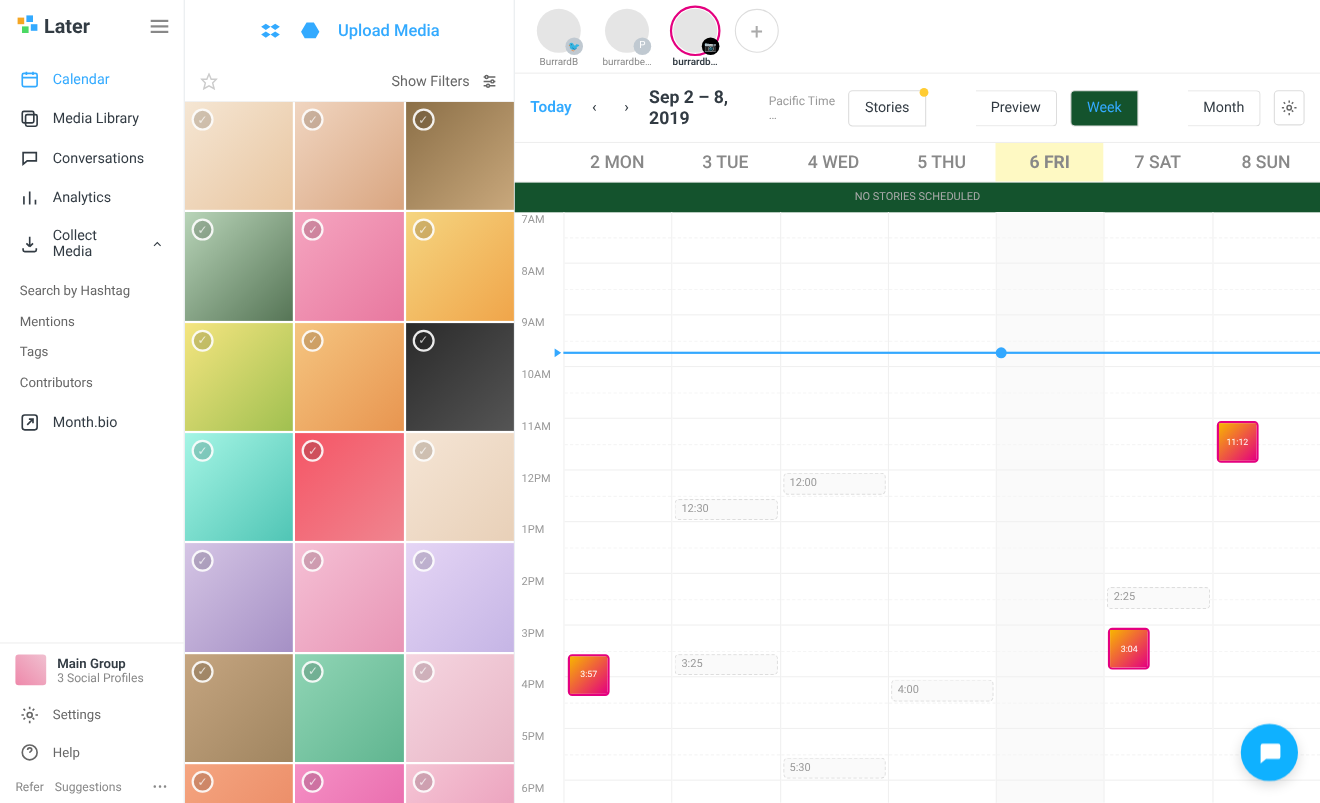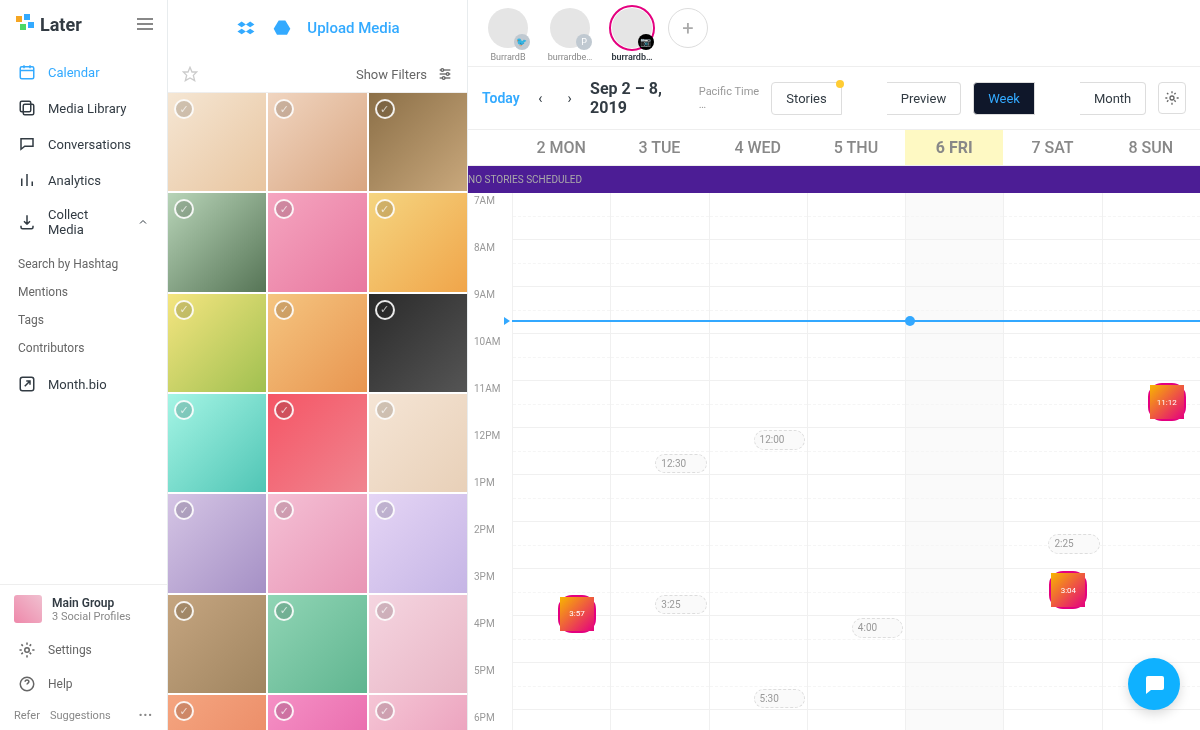--- a/index.html
+++ b/index.html
@@ -57,43 +57,43 @@
 .toolbar { display: flex; align-items: center; padding: 12px 14px; gap: 12px; }
 .today-btn { color: #33aaff; font-weight: 600; font-size: 14px; cursor: pointer; }
 .nav-arrow { width: 20px; height: 20px; display: flex; align-items: center; justify-content: center; cursor: pointer; color: #323b43; font-size: 14px; }
 .date-range { font-weight: 700; font-size: 16px; }
 .tz { margin-left: auto; font-size: 11px; color: #999; }
 .seg-group { display: flex; gap: 45px; }
 .seg-btn { padding: 8px 14px; border: 1px solid #ddd; background: #fff; font-size: 13px; cursor: pointer; position: relative; }
 .seg-btn + .seg-btn { border-left: none; }
 .seg-btn:first-child { border-radius: 4px 0 0 4px; }
 .seg-btn:last-child { border-radius: 0 4px 4px 0; }
-.seg-btn.active { color: #33aaff; background: #0f172a; }
+.seg-btn.active { color: #33aaff; background: #14532d; }
 .dot-notif { position: absolute; top: -3px; right: -3px; width: 8px; height: 8px; border-radius: 50%; background: #fc3; }
 .gear-btn { width: 32px; height: 32px; border: 1px solid #ddd; border-radius: 4px; display: flex; align-items: center; justify-content: center; color: #666; cursor: pointer; }
 
 .day-headers { display: flex; border-bottom: 1px solid #eee; border-top: 1px solid #eee; }
 .time-gutter-head { width: 44px; flex-shrink: 0; }
 .day-head { flex: 1; text-align: center; padding: 8px 0; font-size: 16px; color: #888; font-weight: 500; }
 .day-head.today { background: #fef9c3; font-weight: bold; }
-.no-stories { font-size: 10px; color: #aaa; padding: 8px 0; background: #4c1d95; }
+.no-stories { text-align: center; font-size: 10px; color: #aaa; padding: 8px 0; background: #14532d; }
 
 .calendar-body { flex: 1; display: flex; overflow-y: auto; position: relative; }
 .time-gutter { width: 44px; flex-shrink: 0; }
 .hour-label { height: 47px; font-size: 10px; color: #999; padding-left: 6px; padding-top: 2px; box-sizing: border-box; }
 .days-grid { flex: 1; display: flex; position: relative; }
 .day-col { flex: 1; border-left: 1px solid #f0f0f0; position: relative; }
 .day-col.today-col { background: #fafafa; }
 .hour-cell { height: 47px; border-bottom: 1px solid #f0f0f0; position: relative; }
 .hour-cell::after { content: ""; position: absolute; top: 50%; left: 0; right: 0; border-top: 1px dashed #f5f5f5; }
 .now-line { position: absolute; left: 0; right: 0; height: 2px; background: #33a8ff; z-index: 5; }
 .now-line::before { content:""; position:absolute; left:-8px; top:-3px; width:0; height:0; border-left:6px solid #33a8ff; border-top:4px solid transparent; border-bottom:4px solid transparent; }
 .now-pulse { position:absolute; width:10px; height:10px; border-radius:50%; background:#33a8ff; top:-4px; z-index:6; }
 
-.event { position: absolute; left: 2px; right: 2px; background: #fafafa; border: 1px dashed #ddd; border-radius: 14px; padding: 3px 5px; font-size: 10px; color: #999; margin-left: 42px; }
+.event { position: absolute; left: 2px; right: 2px; background: #fafafa; border: 1px dashed #ddd; border-radius: 4px; padding: 3px 5px; font-size: 10px; color: #999; }
 .event.media-ev { background: #fff; border: 2px solid #e4007f; width: 38px; height: 38px; padding: 0; left: 3px; right: auto; display:flex; align-items:center; justify-content:center; color:#fff; font-size:8px; }
 .event.media-ev .inner { width:100%; height:100%; background: linear-gradient(135deg,#f8b500,#e4007f); display:flex; align-items:center; justify-content:center; }
 
 .chat-bubble { position: fixed; bottom: 20px; right: 20px; width: 52px; height: 52px; border-radius: 50%; background: #0fb1ff; display: flex; align-items: center; justify-content: center; cursor: pointer; box-shadow: 0 4px 12px rgba(0,0,0,0.15); }
 .chat-bubble svg { width: 24px; height: 24px; fill: #fff; }
 
 
 .bg1{background:linear-gradient(135deg,#f5e6d3,#e8c5a0)}
 .bg2{background:linear-gradient(135deg,#f0d5c0,#d9a580)}
 .bg3{background:linear-gradient(135deg,#8b6f47,#c9a87c)}

